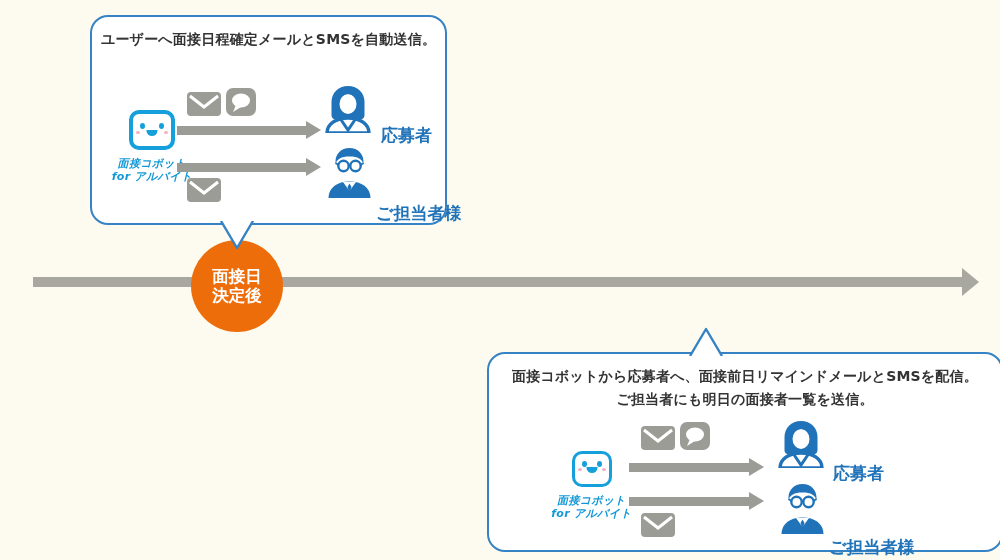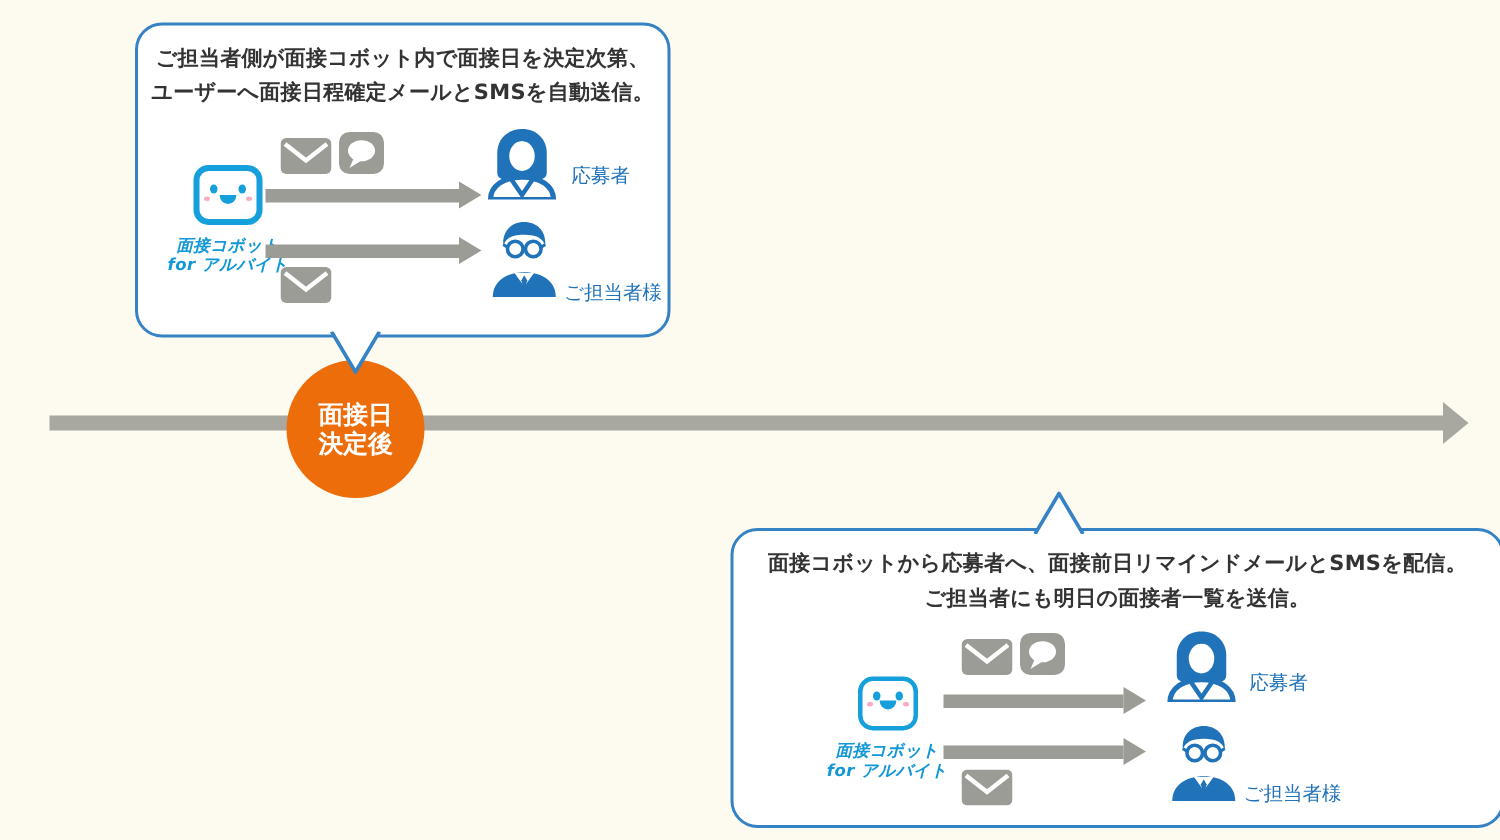--- a/index.html
+++ b/index.html
@@ -69,21 +69,21 @@
   .callout-bottom .mail-1 { left:152px; top:72px; }
   .callout-bottom .sms-1  { left:191px; top:68px; }
   .callout-bottom .mail-2 { left:152px; top:159px; }
 
   
   .person { position:absolute; }
   .callout-top .person-1 { left:233px; top:68px; }
   .callout-top .person-2 { left:235px; top:130px; }
   .callout-bottom .person-1 { left:289px; top:66px; }
   .callout-bottom .person-2 { left:291px; top:129px; }
-  .person-label { position:absolute; font-size:13px; font-weight:normal; color:#2173B9; white-space:nowrap; }
+  .person-label { position:absolute; font-size:17px; font-weight:bold; color:#2173B9; white-space:nowrap;margin-top:16px; }
   .callout-top .label-1 { left:289px; top:91px; }
   .callout-top .label-2 { left:284px; top:169px; }
   .callout-bottom .label-1 { left:344px; top:92px; }
   .callout-bottom .label-2 { left:340px; top:166px; }
 </style>
 </head>
 <body>
 
 <div class="stage">
 
@@ -94,21 +94,20 @@
   <div class="milestone milestone-1">
     <span>面接日</span>
     <span>決定後</span>
   </div>
 
   <div class="callout callout-top">
     <svg class="tail" width="36" height="30" viewBox="0 0 36 30">
       <path d="M2,0 L18,27 L34,0" fill="#fff" stroke="#3582C4" stroke-width="2.4" stroke-linejoin="round"></path>
     </svg>
     <div class="msg">
-      <div>ご担当者側が面接コボット内で面接日を決定次第、</div>
       <div>ユーザーへ面接日程確定メールとSMSを自動送信。</div>
     </div>
 
     <div class="robot-wrap">
       <div class="robot">
         <span class="eye eye-l"></span>
         <span class="eye eye-r"></span>
         <span class="cheek cheek-l"></span>
         <span class="cheek cheek-r"></span>
         <span class="mouth"></span>

